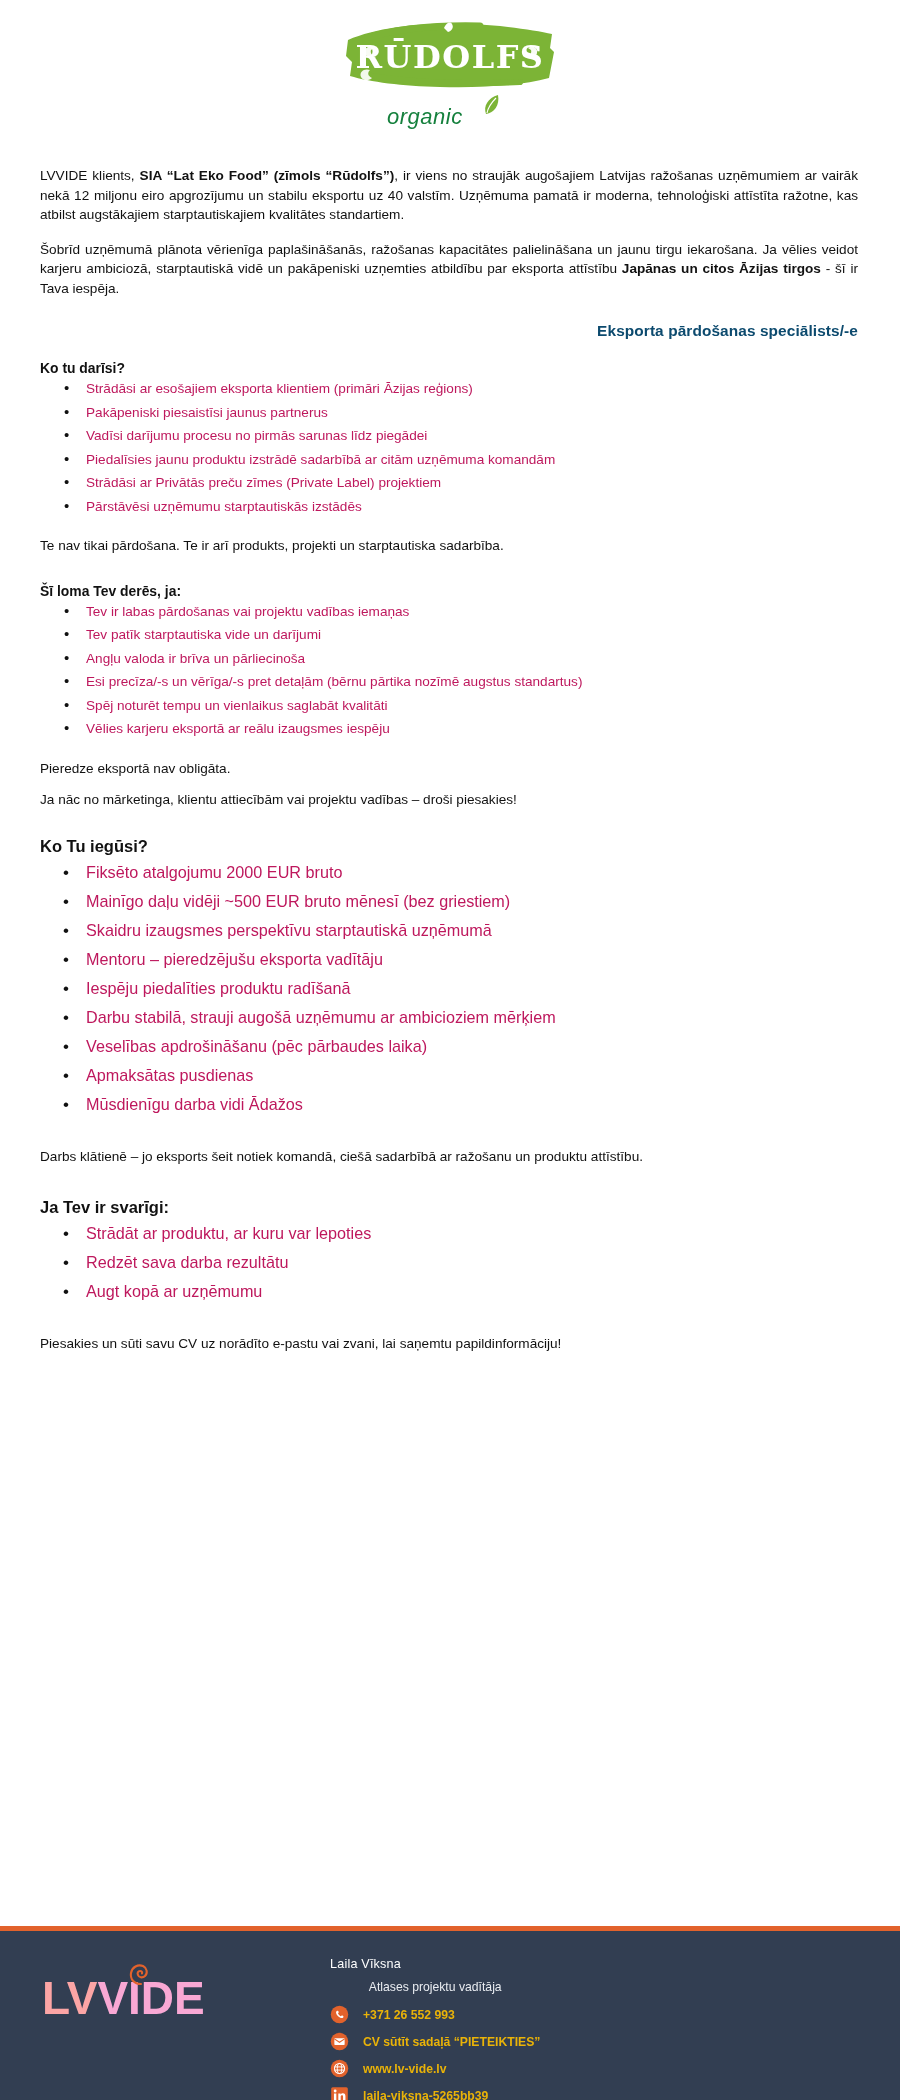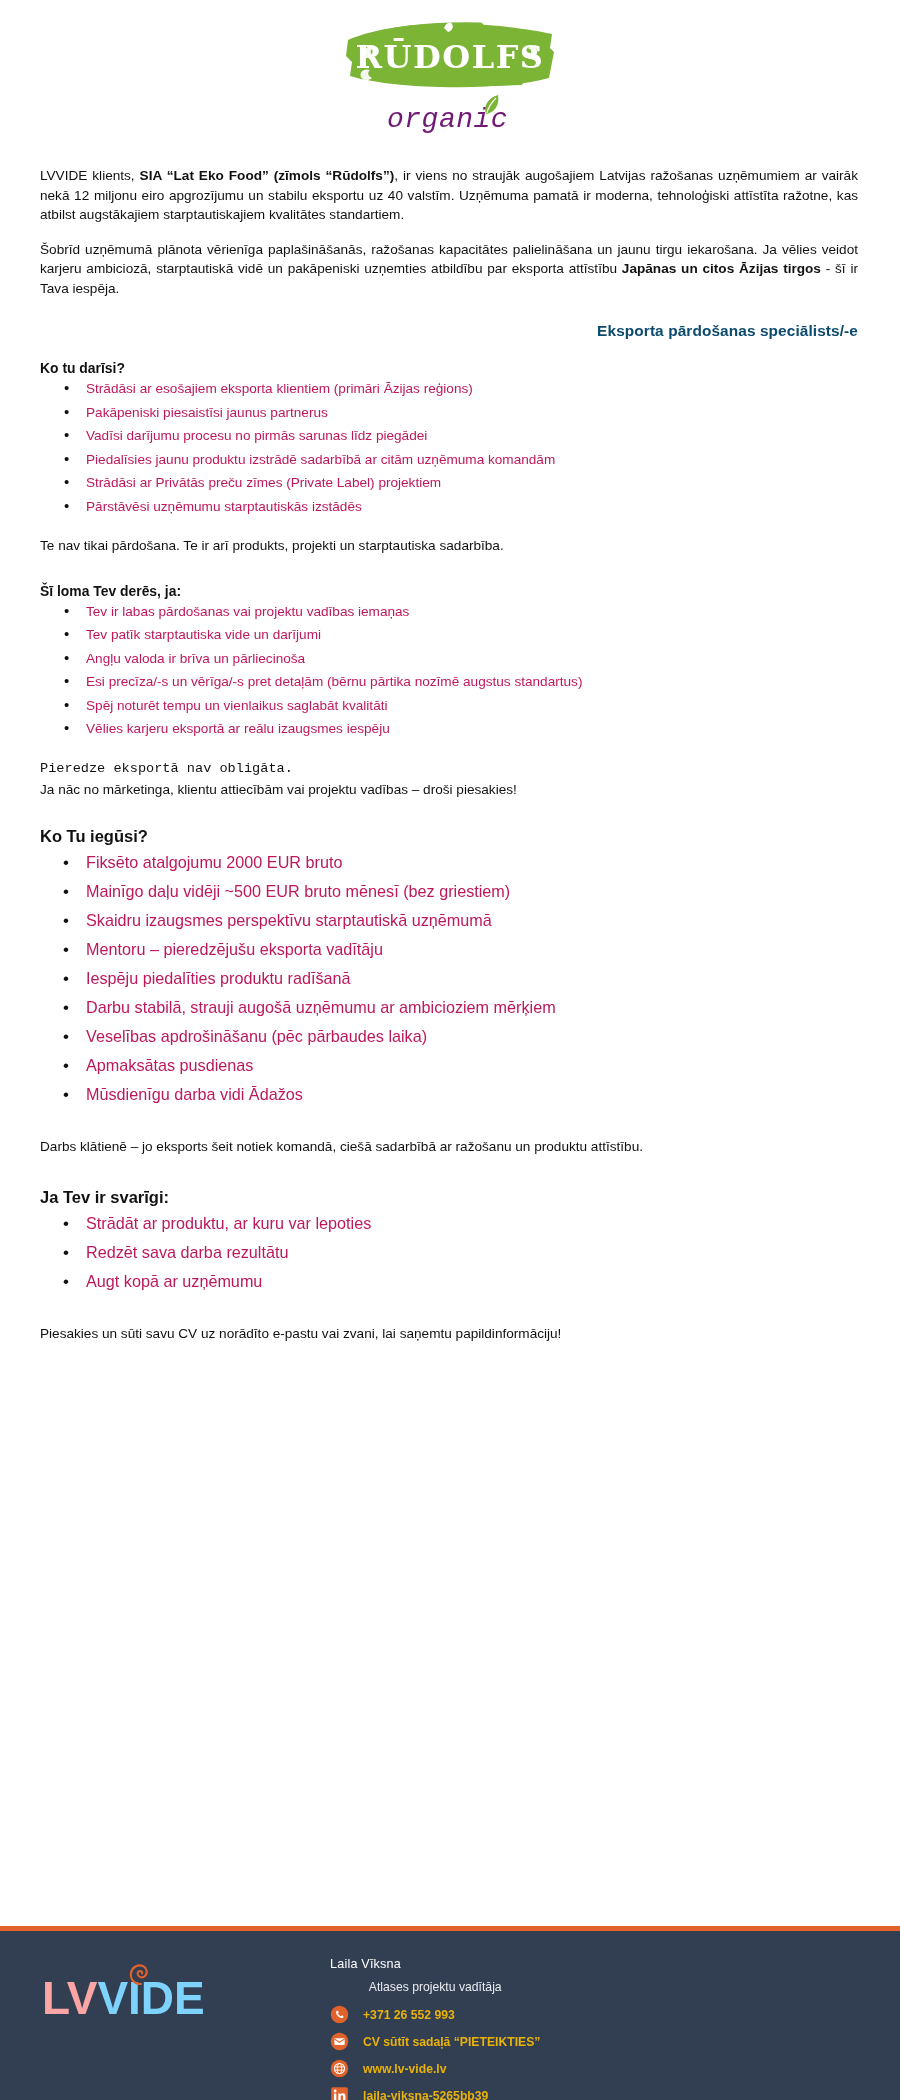--- a/index.html
+++ b/index.html
@@ -14,37 +14,37 @@
   }
 
   
   .logo-block { width:100%; padding-top:18px; display:flex; flex-direction:column; align-items:center; }
   .rudolfs-banner {
     position:relative; width:220px; height:78px;
   }
   .rudolfs-banner svg { display:block; width:100%; height:100%; }
   .organic-row { position:relative; margin-top:2px; height:42px; width:170px; }
   .organic-word {
-    font-family:Liberation Mono, monospace;
+    font-family:Liberation Sans, sans-serif;
     font-style:italic;
-    font-size:28px;
-    color:#701a75;
+    font-size:22px;
+    color:#15803d;
     letter-spacing:0.5px;
     position:absolute;
     left:22px; top:6px;
   }
   .organic-leaf { position:absolute; left:114px; top:-6px; }
 
   
   .content { padding:0 42px 0 40px; margin-top:26px; }
   p.para {
     font-size:13.6px; line-height:19.5px; margin:0 0 15px 0;
     text-align:justify; color:#111;
   }
-  p.para.tight { margin-bottom:2px;font-family:Liberation Mono, monospace; }
+  p.para.tight { margin-bottom:12px; }
   p.para.noj { text-align:left; }
   .b { font-weight:bold; }
 
   h2.role-title {
     text-align:right; font-size:15.4px; font-weight:bold;
     margin:24px 0 20px 0; color:#0c4a6e; letter-spacing:.1px;
   }
 
   h3.sec {
     font-size:13.9px; font-weight:bold; margin:0 0 2px 0; color:#111;
@@ -72,21 +72,21 @@
     position:absolute; left:0; bottom:0; width:900px; height:174px;
     background:#323e52; border-top:5px solid #e2622c;
     display:flex; align-items:flex-start;
   }
   .footer-logo { width:330px; padding:44px 0 0 42px; }
   .lvvide {
     position:relative; font-size:46px; font-weight:bold; letter-spacing:0px;
     font-family:"Liberation Sans", sans-serif; line-height:1;
   }
   .lv { color:#fca5a5; }
-  .vide { color:#7dd3fc; }
+  .vide { color:#f9a8d4; }
   .swirl { position:absolute; left:84px; top:-17px; }
 
   .footer-contact { padding-top:26px; color:#ffffff; }
   .contact-name { font-size:12.6px; font-weight:normal; margin-bottom:9px; letter-spacing:.2px; }
   .contact-role { font-size:12.2px; margin-bottom:11px; color:#e9ecf1;text-align:center; }
   .crow { display:flex; align-items:center; margin-bottom:8px; }
   .cicon { width:19px; height:19px; margin-right:14px; flex:0 0 19px; }
   .ctext { font-size:12.2px; color:#eab308; font-weight:bold; }
 </style>
 </head>

